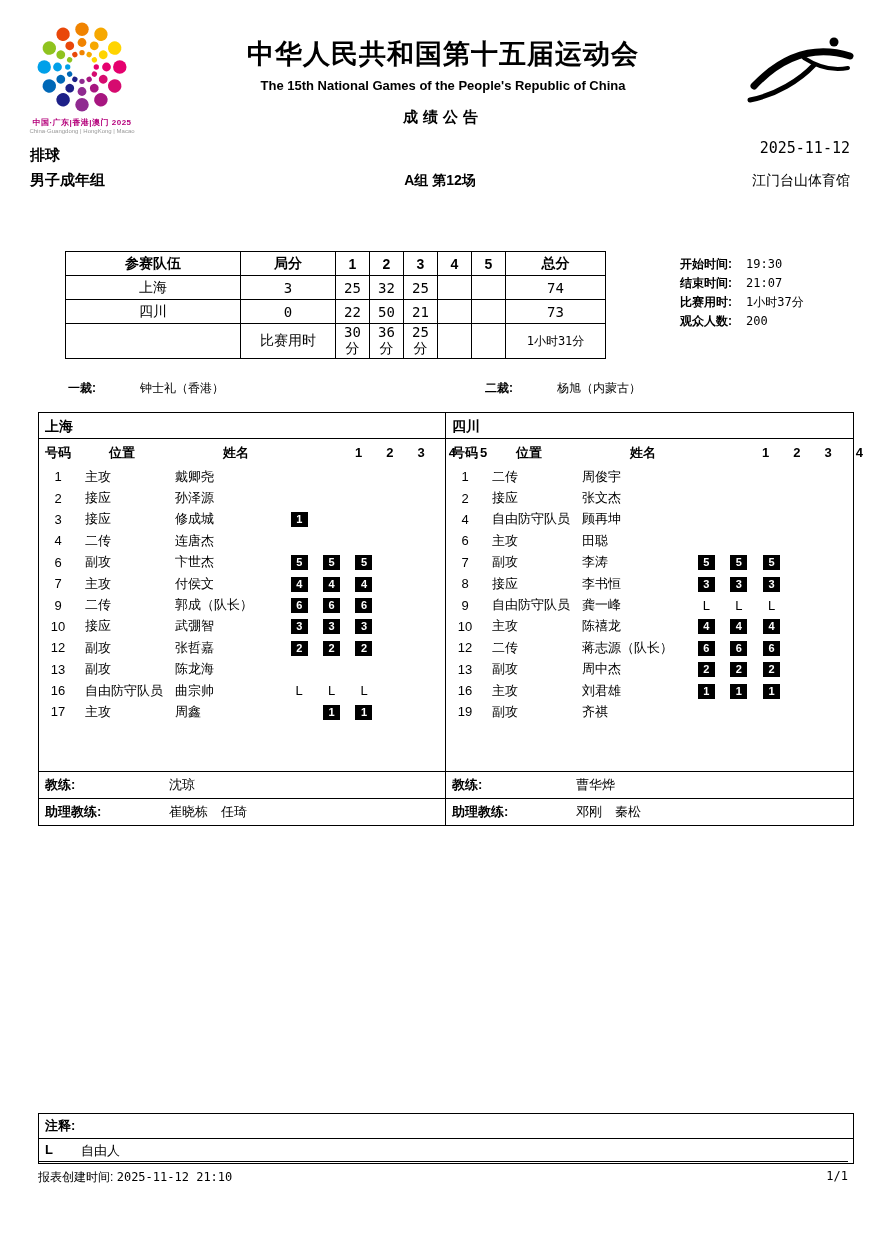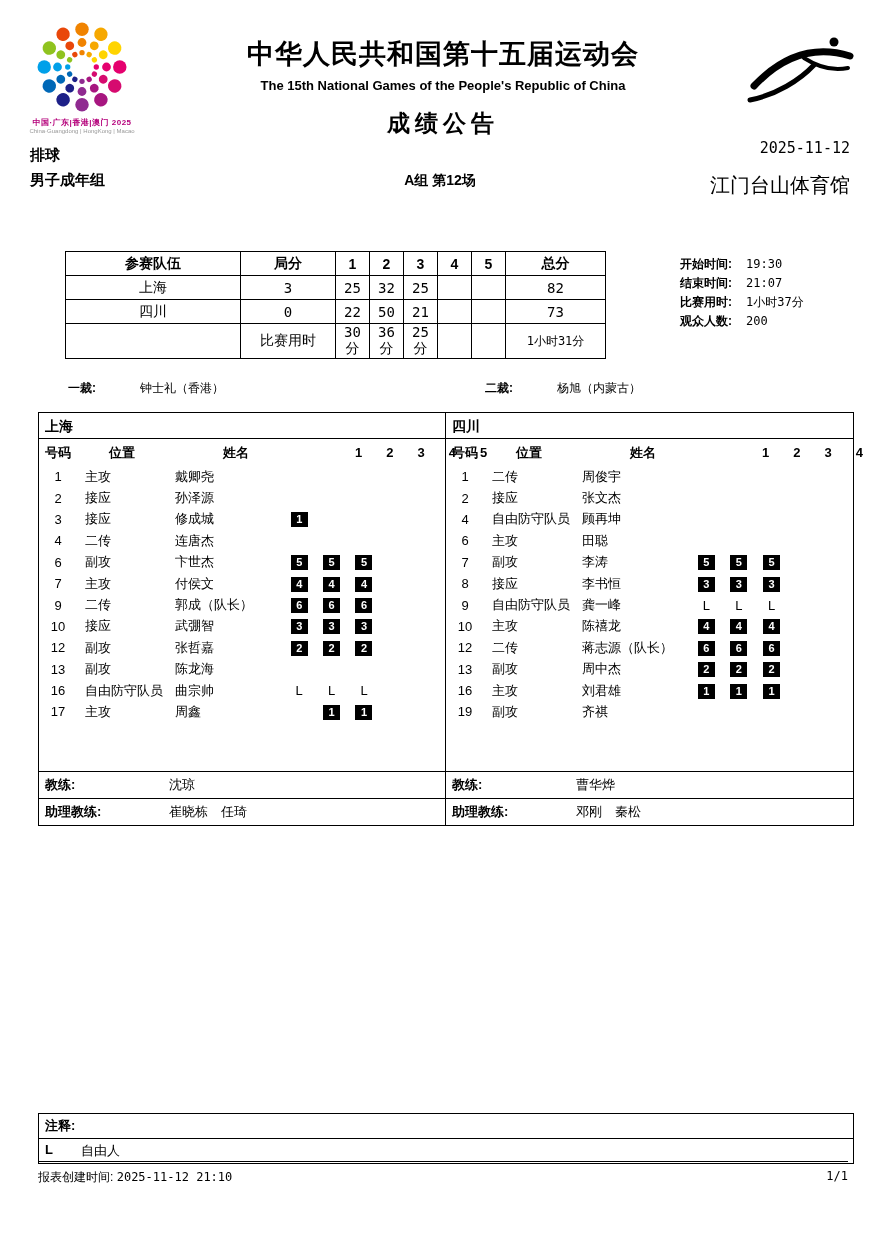--- a/index.html
+++ b/index.html
@@ -7,28 +7,28 @@
         font-family:"Liberation Sans","DejaVu Sans",sans-serif;color:#000;}
 
   
   .logo{position:absolute;left:26px;top:18px;width:112px;text-align:center;}
   .logo-caption{font-size:8px;font-weight:bold;color:#b5027b;letter-spacing:.5px;margin-top:-3px;}
   .logo-caption-en{font-size:6px;color:#999;}
   .title-block{position:absolute;top:36px;left:145px;right:145px;text-align:center;}
   .title-cn{font-size:27px;font-weight:bold;letter-spacing:1px;}
   .title-en{font-size:13px;font-weight:bold;margin-top:6px;}
   .doc-title{position:absolute;top:108px;left:0;width:100%;text-align:center;
-             font-size:23px;font-weight:bold;letter-spacing:5px;}
+             font-size:15px;font-weight:bold;letter-spacing:5px;}
   .pictogram{position:absolute;right:28px;top:32px;}
   .date{position:absolute;right:36px;top:139px;font-family:"DejaVu Sans Mono",monospace;font-size:15px;}
   .sport{position:absolute;left:30px;top:146px;font-size:15px;font-weight:bold;}
   .meta-row{position:absolute;top:171px;left:30px;right:36px;height:18px;}
   .age-group{position:absolute;left:0;top:0;font-size:15px;font-weight:bold;}
   .match-label{position:absolute;left:50%;transform:translateX(-50%);top:1px;font-size:14px;font-weight:bold;}
-  .venue{position:absolute;right:0;top:1px;font-size:20px;}
+  .venue{position:absolute;right:0;top:1px;font-size:14px;}
 
   
   .score-table{position:absolute;left:65px;top:251px;border-collapse:collapse;font-size:14px;text-align:center;}
   .score-table th,.score-table td{border:1px solid #000;height:23px;padding:0 2px;font-weight:normal;}
   .score-table th{font-weight:bold;}
   .bold{font-weight:bold;}
   .num{font-family:"DejaVu Sans Mono",monospace;}
   .ghost{border-left-style:hidden;border-bottom-style:hidden;}
 
   
@@ -158,21 +158,21 @@
       <th>总分</th>
     </tr>
     <tr>
       <td>上海</td>
       <td class="num bold">3</td>
       <td class="num">25</td>
       <td class="num">32</td>
       <td class="num">25</td>
       <td class="num"></td>
       <td class="num"></td>
-      <td class="num">82</td>
+      <td class="num">74</td>
     </tr>
     <tr>
       <td>四川</td>
       <td class="num bold">0</td>
       <td class="num">22</td>
       <td class="num">50</td>
       <td class="num">21</td>
       <td class="num"></td>
       <td class="num"></td>
       <td class="num">73</td>

